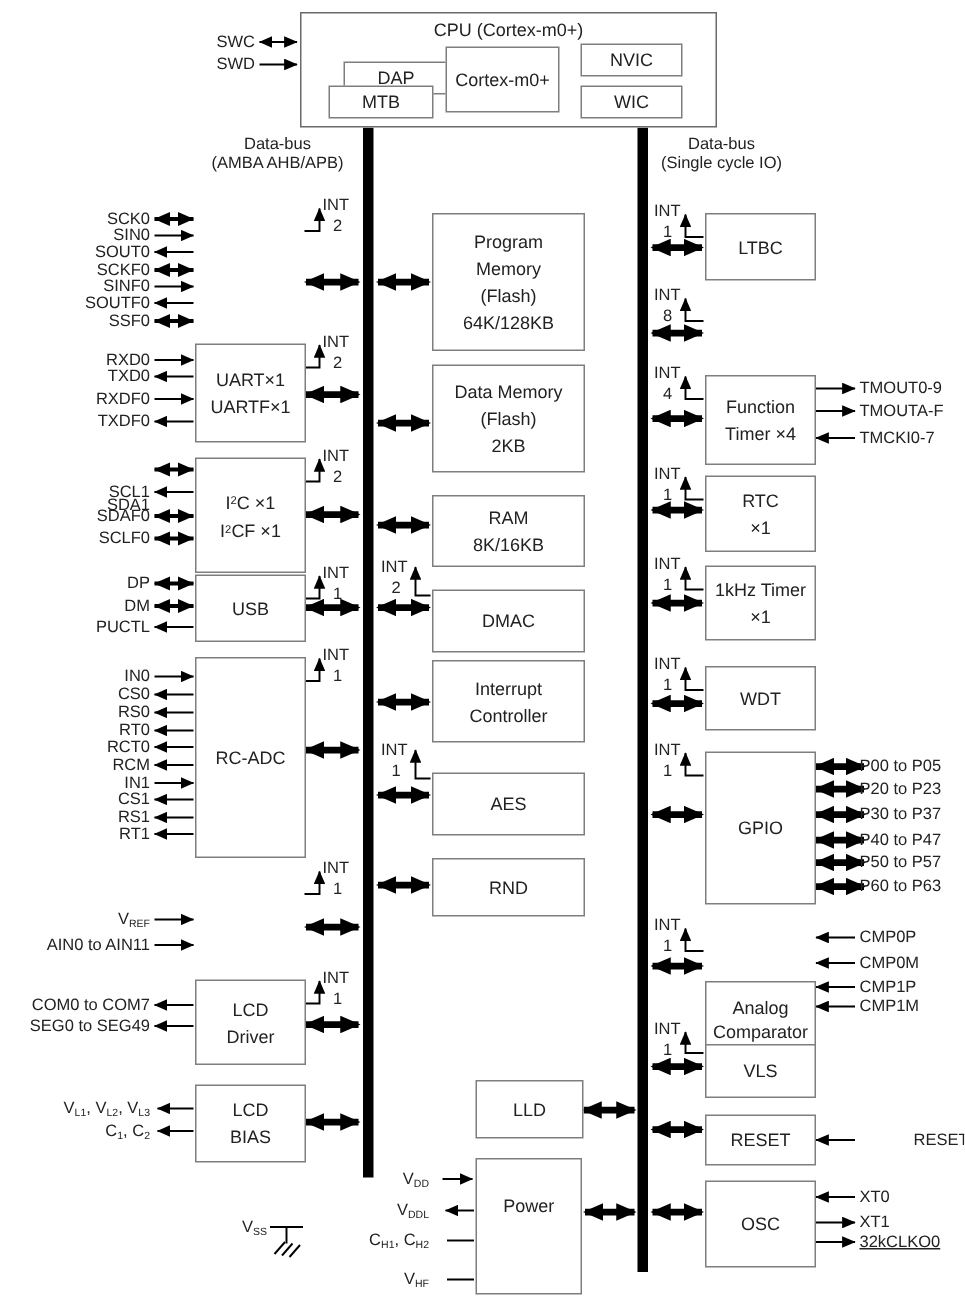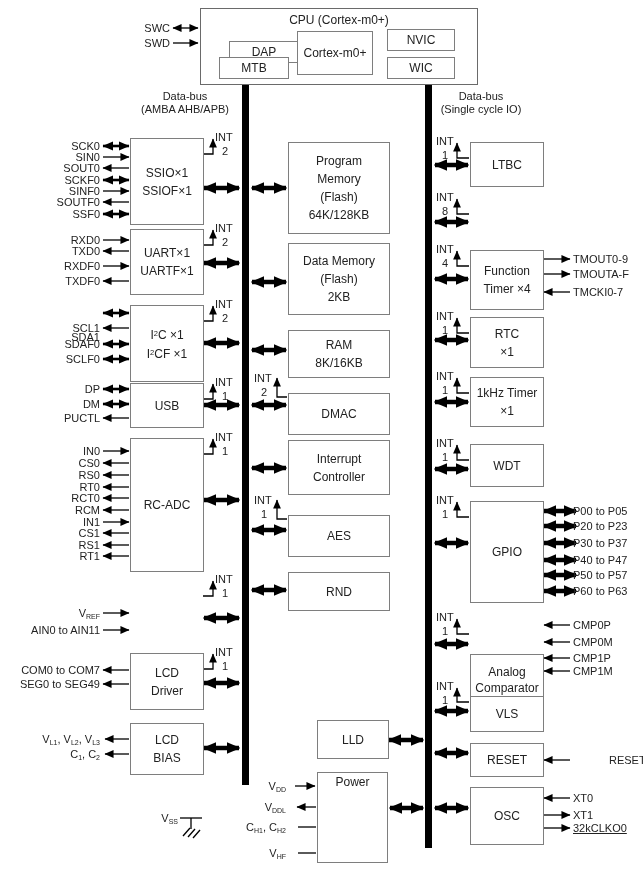--- a/index.html
+++ b/index.html
@@ -183,24 +183,20 @@
 
   <div class="busLabel" style="left:130px;top:90px;width:110px;">
     <div>Data-bus</div>
     <div>(AMBA AHB/APB)</div>
   </div>
   <div class="busLabel" style="left:425px;top:90px;width:112px;">
     <div>Data-bus</div>
     <div>(Single cycle IO)</div>
   </div>
 
-  <div class="blk" style="left:130px;top:138px;width:72px;height:85px;">
-    <div>SSIO×1</div>
-      <div>SSIOF×1</div>
-  </div>
   <div class="blk" style="left:130px;top:229px;width:72px;height:64px;">
     <div>UART×1</div>
       <div>UARTF×1</div>
   </div>
   <div class="blk" style="left:130px;top:305px;width:72px;height:75px;">
     <div><span>I</span><span class="supt">2</span><span>C ×1</span></div>
       <div><span>I</span><span class="supt">2</span><span>CF ×1</span></div>
   </div>
   <div class="blk" style="left:130px;top:383px;width:72px;height:43px;">USB</div>
   <div class="blk" style="left:130px;top:438px;width:72px;height:132px;">RC-ADC</div>
@@ -229,21 +225,21 @@
       <div>8K/16KB</div>
   </div>
   <div class="blk" style="left:288px;top:440px;width:100px;height:53px;">
     <div>Interrupt</div>
       <div>Controller</div>
   </div>
   <div class="blk" style="left:288px;top:393px;width:100px;height:40px;">DMAC</div>
   <div class="blk" style="left:288px;top:515px;width:100px;height:40px;">AES</div>
   <div class="blk" style="left:288px;top:572px;width:100px;height:37px;">RND</div>
   <div class="blk" style="left:317px;top:720px;width:70px;height:37px;">LLD</div>
-  <div class="blk" style="left:317px;top:772px;width:71px;height:91px;justify-content:flex-start;padding-top:0;box-sizing:border-box;">Power</div>
+  <div class="blk" style="left:317px;top:772px;width:71px;height:91px;justify-content:flex-start;padding-top:22px;box-sizing:border-box;">Power</div>
 
   <div class="blk" style="left:470px;top:142px;width:72px;height:43px;">LTBC</div>
   <div class="blk" style="left:470px;top:250px;width:72px;height:58px;">
     <div>Function</div>
       <div>Timer ×4</div>
   </div>
   <div class="blk" style="left:470px;top:317px;width:72px;height:49px;">
     <div>RTC</div>
       <div>×1</div>
   </div>

